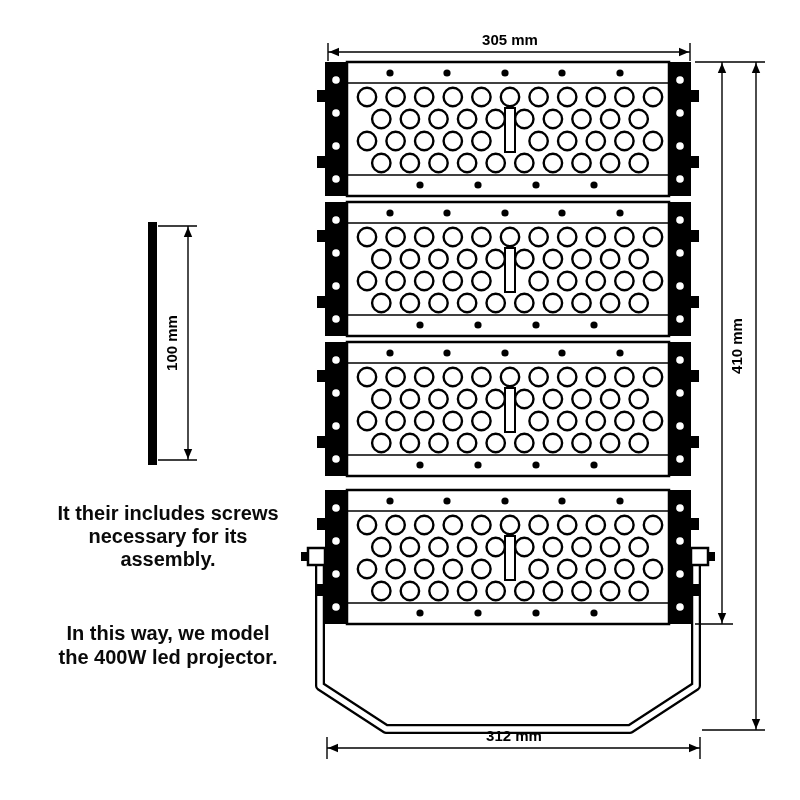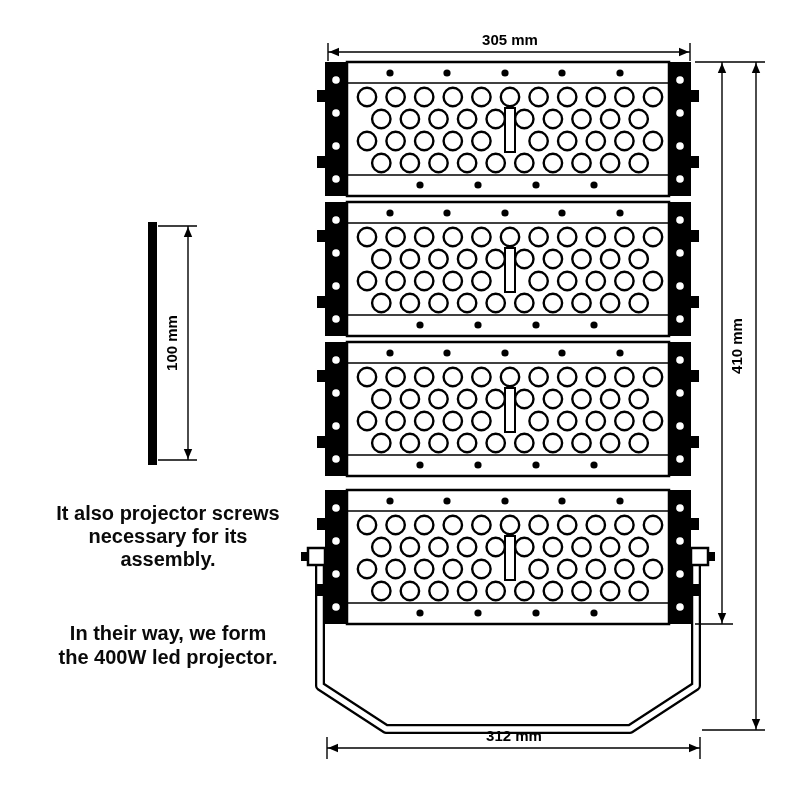--- a/index.html
+++ b/index.html
@@ -8,24 +8,24 @@
   .note{position:absolute;text-align:center;font-weight:bold;white-space:pre-line;color:#0a0a0a;}
   .note-1{left:18px;top:86px;width:300px;font-size:20px;line-height:24px;}
   .note-2{left:28px;top:502px;width:280px;font-size:20px;line-height:23px;}
   .note-3{left:12px;top:621px;width:312px;font-size:20px;line-height:24px;}
   svg.diagram{position:absolute;left:0;top:0;}
 </style>
 </head>
 <body>
 
 <div class="canvas">
-  <div class="note note-2">It also projector screws
+  <div class="note note-2">It their includes screws
 necessary for its
 assembly.</div>
-  <div class="note note-3">In their way, we form
+  <div class="note note-3">In this way, we model
 the 400W led projector.</div>
   <svg id="diagram" class="diagram" width="800" height="800" viewBox="0 0 800 800">
       <path d="M 320 560 L 320 686 L 386 729 L 630 729 L 696 686 L 696 560" fill="none" stroke="#000000" stroke-width="10" stroke-linejoin="round"></path>
       <path d="M 320 560 L 320 686 L 386 729 L 630 729 L 696 686 L 696 560" fill="none" stroke="#ffffff" stroke-width="5.5" stroke-linejoin="round"></path>
       <g>
         <rect x="317" y="90" width="8" height="12" fill="#000000"></rect>
         <rect x="691" y="90" width="8" height="12" fill="#000000"></rect>
         <rect x="317" y="156" width="8" height="12" fill="#000000"></rect>
         <rect x="691" y="156" width="8" height="12" fill="#000000"></rect>
         <rect x="325" y="62" width="22" height="134" fill="#000000"></rect>

